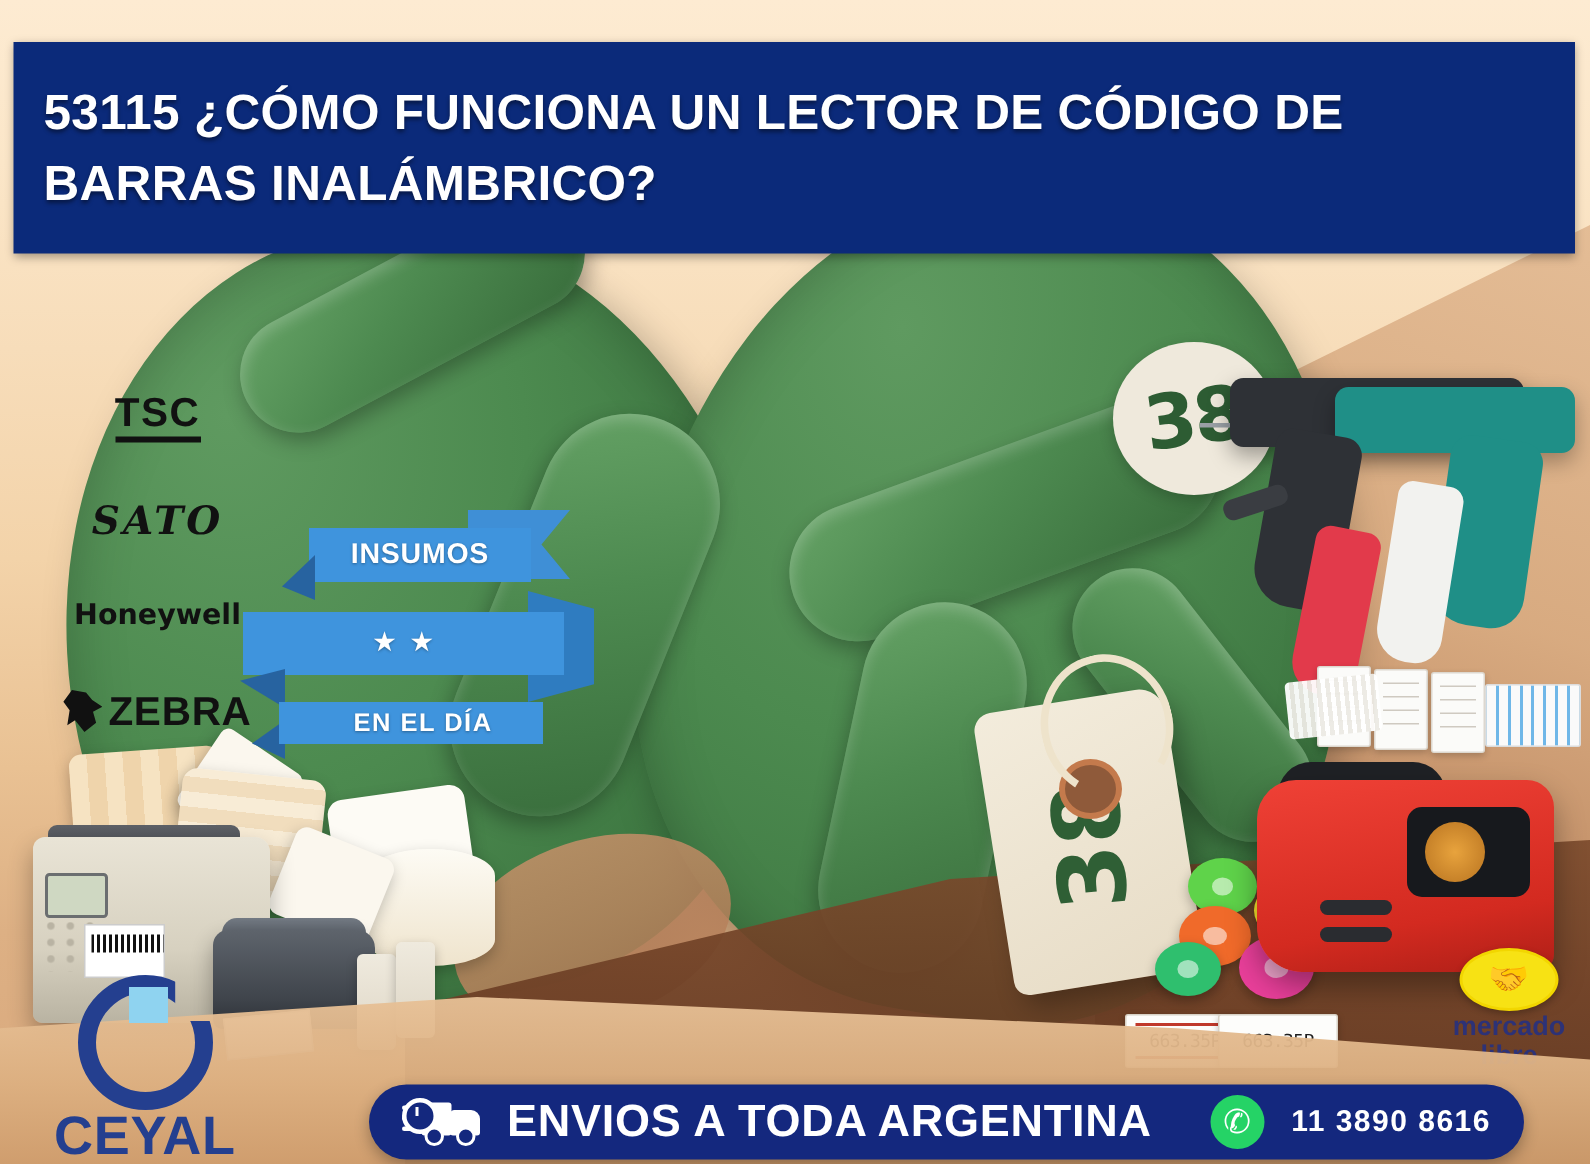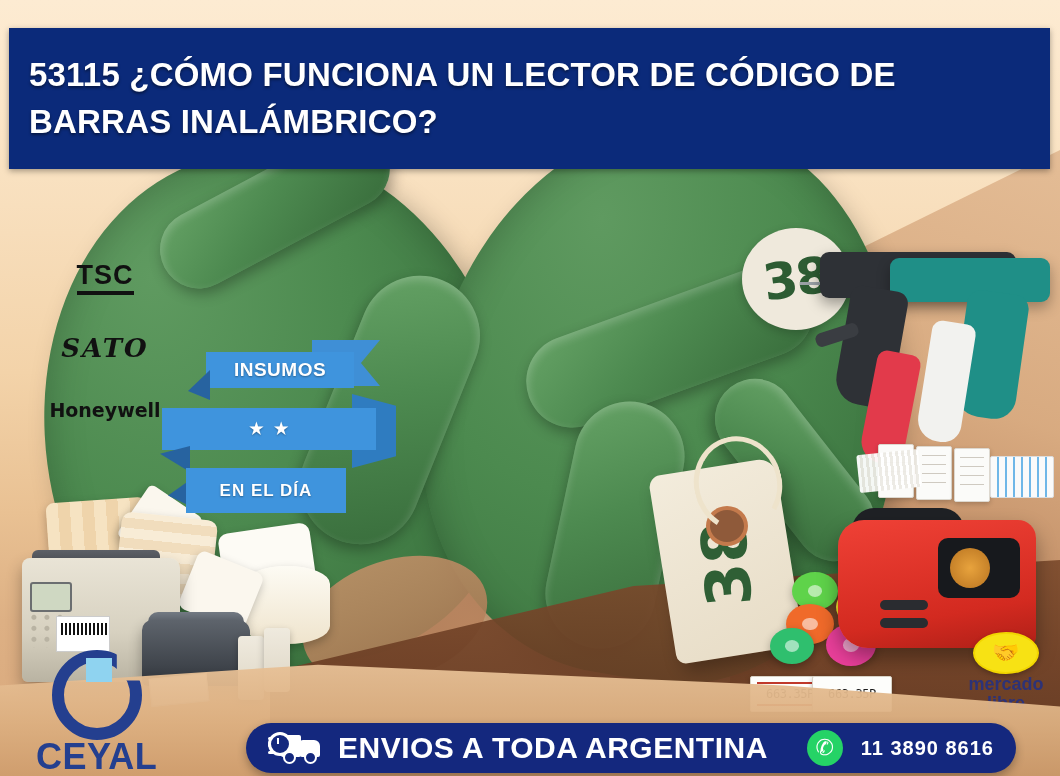--- a/index.html
+++ b/index.html
@@ -134,22 +134,22 @@
     clip-path:polygon(100% 0,100% 100%,0 70%);}
   .rb2{
     left:0px;top:60px;width:214px;height:42px;background:#3f94dd;
     font-size:25px;letter-spacing:.5px;gap:10px;
   }
   .rb2-fold-l{position:absolute;left:-2px;top:98px;width:30px;height:26px;background:#2763a0;
     clip-path:polygon(100% 0,100% 100%,0 30%);}
   .rb2-tail{position:absolute;left:190px;top:46px;width:44px;height:74px;background:#2f7cc0;
     clip-path:polygon(0 0,100% 16%,100% 84%,0 100%);}
   .rb3{
-    left:24px;top:120px;width:160px;height:45px;background:#3f94dd;
-    font-size:17px;letter-spacing:1px;
+    left:24px;top:120px;width:160px;height:28px;background:#3f94dd;
+    font-size:17px;letter-spacing:1px;padding-left:16px;
   }
   .rb3-fold{position:absolute;left:6px;top:132px;width:22px;height:26px;background:#2763a0;
     clip-path:polygon(100% 0,100% 100%,0 60%);}
   .star{font-size:16px;line-height:1;}
 
   
   .gun{position:absolute;}
   .gun-black{
     left:820px;top:252px;width:196px;height:46px;background:#2e3136;border-radius:9px;
     box-shadow:0 6px 14px rgba(0,0,0,.35);
@@ -484,20 +484,24 @@
   <div class="printer-small-out"></div>
   <div class="ribbon-roll rr1"></div>
   <div class="ribbon-roll rr2"></div>
 
   <div class="desk-tan-front"></div>
 
   <div class="brands">
     <div class="brand b-tsc">TSC</div>
     <div class="brand b-sato">SATO</div>
     <div class="brand b-honeywell">Honeywell</div>
+    <div class="brand b-zebra">
+      <span class="zebra-head"></span>
+      <span>ZEBRA</span>
+    </div>
   </div>
 
   <div class="ribbons">
     <div class="rb1-flag"></div>
     <div class="rb rb1">
       <span>INSUMOS</span>
     </div>
     <div class="rb1-fold"></div>
     <div class="rb2-tail"></div>
     <div class="rb rb2">

